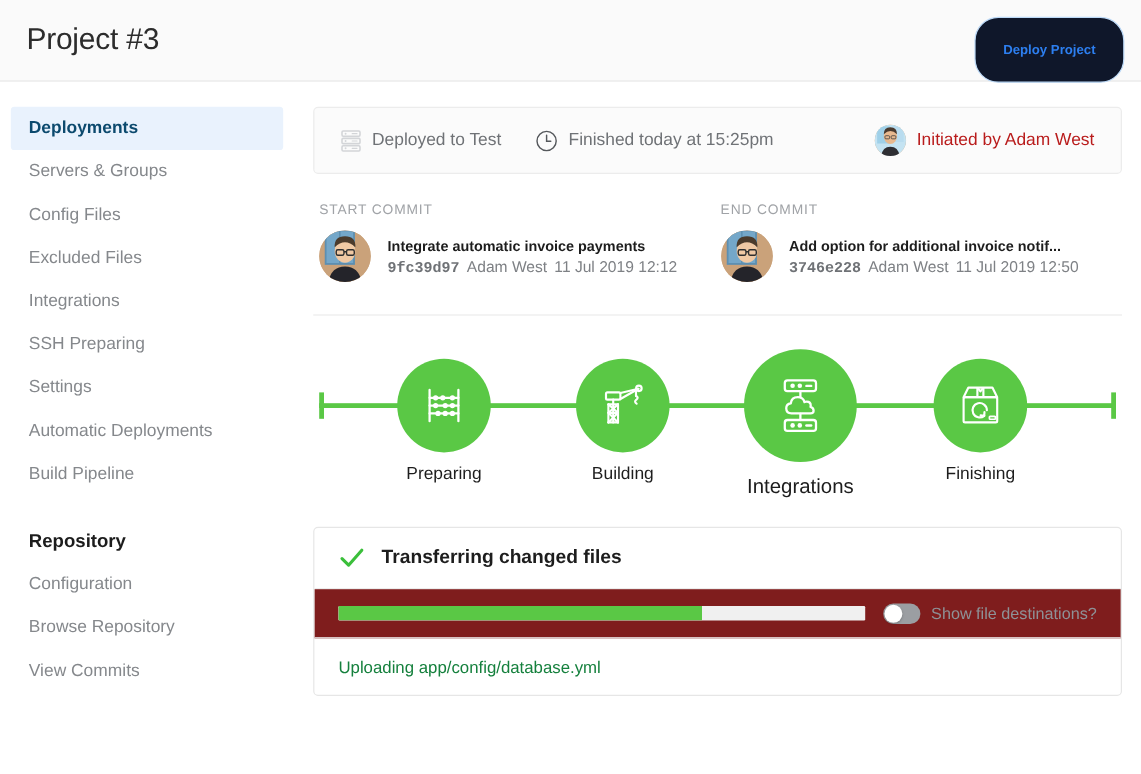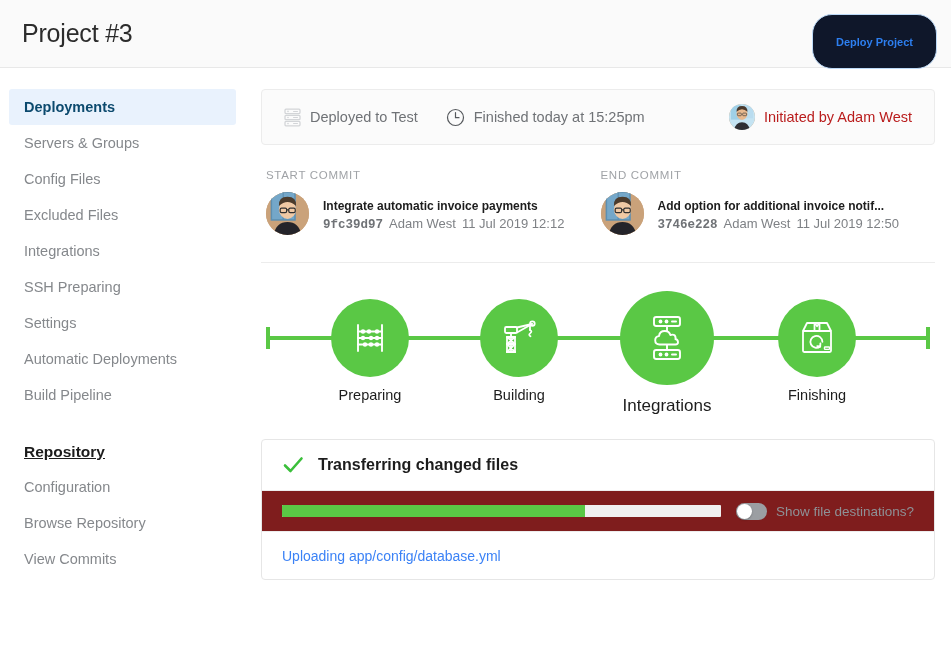--- a/index.html
+++ b/index.html
@@ -78,21 +78,20 @@
   }
   .nav-gap { height: 22px; }
   .nav-heading {
     height: 34px;
     display: flex;
     align-items: center;
     padding: 0 24px;
     font-size: 15.5px;
     font-weight: 700;
     color: #1c1c1c;
-    text-decoration: underline;
   }
 
   
   .main {
     flex: 1;
     padding: 21px 16px 0 16px;
     min-width: 0;
   }
 
   
@@ -286,21 +285,21 @@
     font-size: 13.5px;
     color: #8e9196;
     white-space: nowrap;
   }
   .panel-log {
     height: 47px;
     display: flex;
     align-items: center;
     padding: 0 20px;
     font-size: 14px;
-    color: #3b82f6;
+    color: #15803d;
   }
 </style>
 </head>
 <body>
 
 <div class="topbar">
   <div class="page-title">Project #3</div>
   <button class="deploy-btn">Deploy Project</button>
 </div>
 

